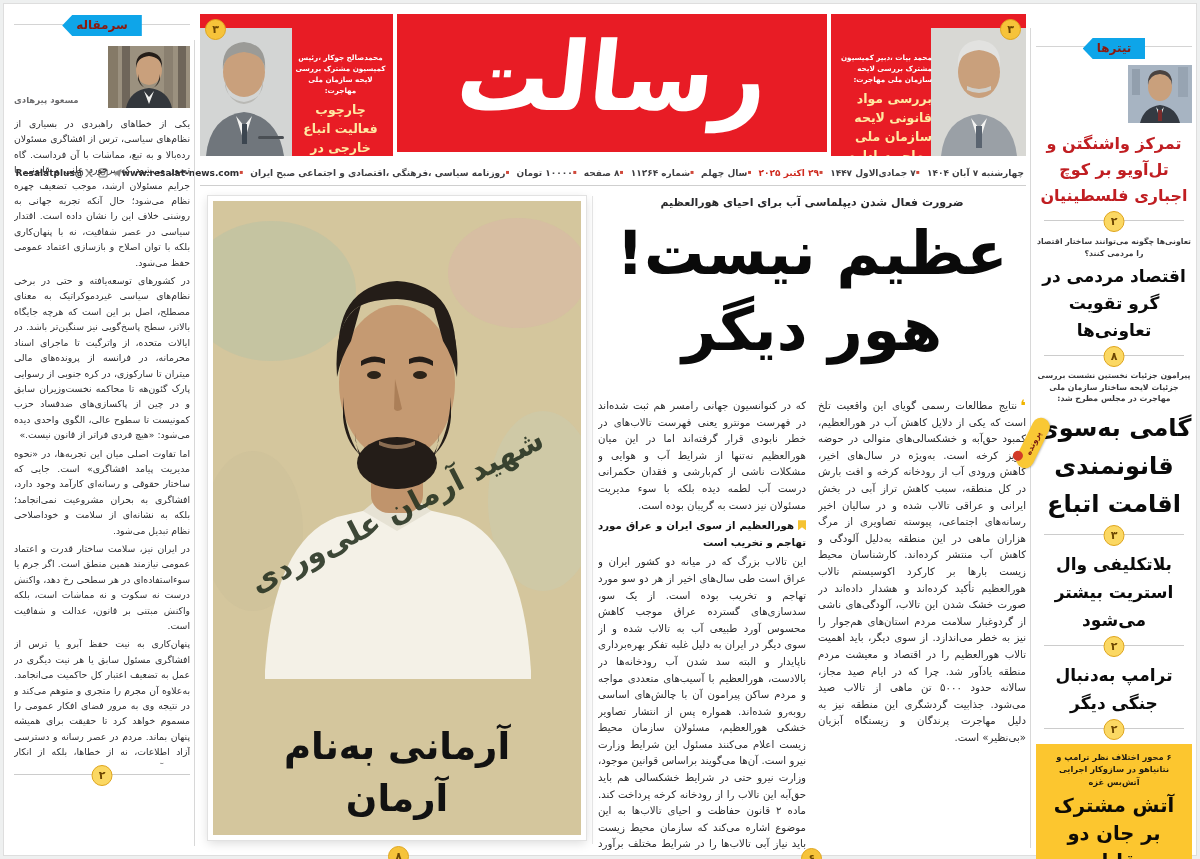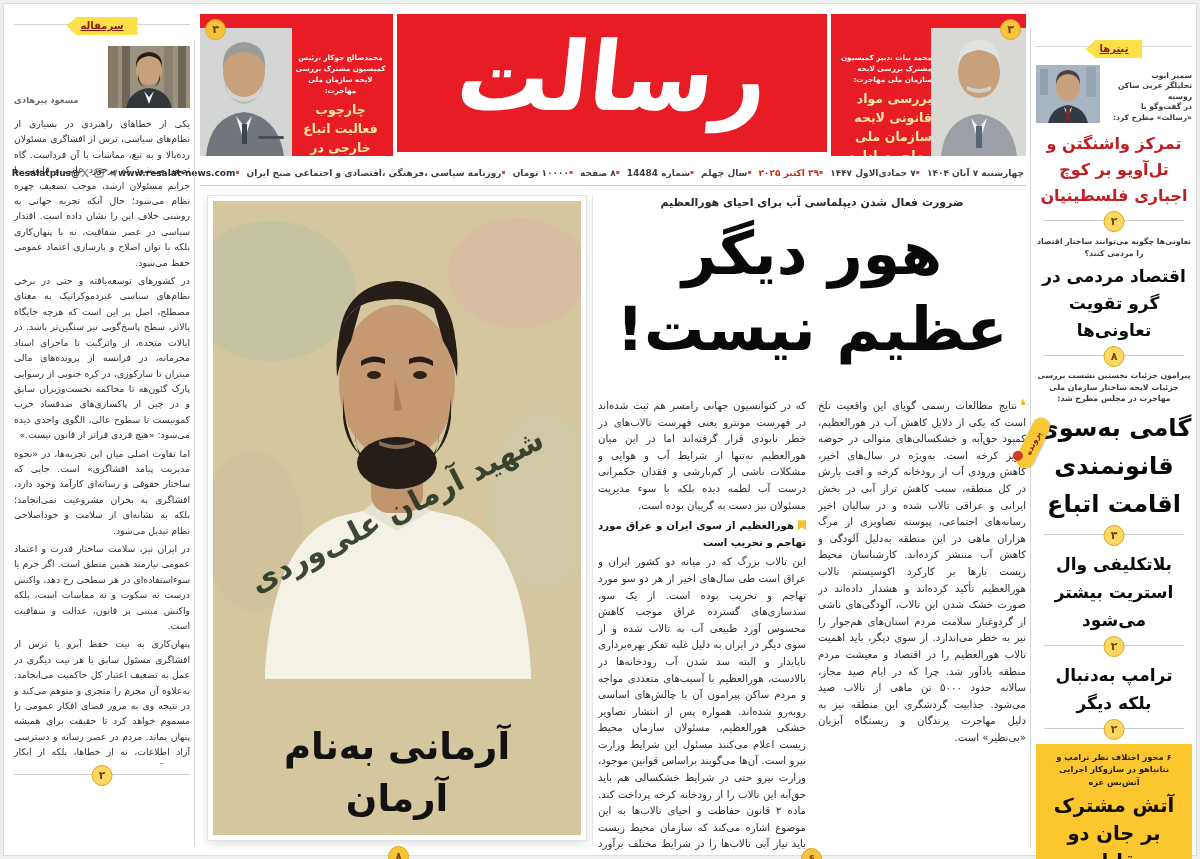--- a/index.html
+++ b/index.html
@@ -5,22 +5,22 @@
   html,body{margin:0;padding:0;background:#e9ebec;font-family:"DejaVu Sans",sans-serif;}
   .page{position:relative;width:1200px;height:859px;margin:0 auto;background:#eef0f0;overflow:hidden;direction:rtl;}
   .sheet{position:absolute;inset:3px;background:#ffffff;border:1px solid #dedede;}
   .vsep{position:absolute;width:1px;background:#d8d8d8;}
   
   .pbadge{width:19px;height:19px;border-radius:50%;background:#f6c33a;border:1px solid #dfa51d;
           color:#6d4703;font-size:11px;font-weight:bold;display:flex;align-items:center;justify-content:center;line-height:1;}
   .divider{position:relative;border-top:1px solid #cccccc;height:1px;}
   .divider .pbadge{position:absolute;left:50%;top:-10px;transform:translateX(-50%);background:#fbd863;}
   
-  .tab{background:#fde047;color:#8a1b10;font-weight:bold;font-size:10px;padding:3px 14px 4px;
-       display:inline-block;clip-path:polygon(0 50%,10px 0,100% 0,100% 100%,10px 100%);position:relative;z-index:2;text-decoration:underline;}
+  .tab{background:#0ea5e9;color:#8a1b10;font-weight:bold;font-size:12px;padding:3px 14px 4px;
+       display:inline-block;clip-path:polygon(0 50%,10px 0,100% 0,100% 100%,10px 100%);position:relative;z-index:2;}
   .tabline{position:absolute;left:0;right:0;height:1px;background:#d4d4d4;}
   
   .center{position:absolute;left:196px;top:10px;width:826px;height:841px;}
   .teaser{position:absolute;top:0;height:142px;background:#e81c25;overflow:hidden;}
   .teaser-jokar{left:0;width:193px;}
   .teaser-bayat{left:631px;width:195px;}
   .teaser svg{position:absolute;bottom:0;}
   .teaser .photo-l{left:0;}
   .teaser .photo-r{right:0;}
   .t-badge{position:absolute;top:5px;z-index:3;}
@@ -146,21 +146,21 @@
           <div class="t-kicker">محمد بیات ،دبیر کمیسیون مشترک بررسی لایحه سازمان ملی مهاجرت:</div>
           <div class="t-headline">بررسی مواد قانونی لایحه سازمان ملی مهاجرت ادامه دارد</div>
         </div>
       </div>
 
       <div class="dateline">
         <span class="seg">چهارشنبه ۷ آبان ۱۴۰۴</span>
         <span class="seg">۷ جمادی‌الاول ۱۴۴۷</span>
         <span class="seg red">۲۹ اکتبر ۲۰۲۵</span>
         <span class="seg">سال چهلم</span>
-        <span class="seg">شماره 14484</span>
+        <span class="seg">شماره ۱۱۲۶۴</span>
         <span class="seg">۸ صفحه</span>
         <span class="seg">۱۰۰۰۰ تومان</span>
         <span class="seg">روزنامه سیاسی ،فرهنگی ،اقتصادی و اجتماعی صبح ایران</span>
         <span class="seg site nosep">www.resalat-news.com</span>
         <span class="social">
           <svg width="10" height="10" viewBox="0 0 10 10" aria-hidden="true">
               <path d="M0.5 5 L9.5 1 L7.5 9 L4.8 6.5 L3.5 8.5 L3.2 5.8 Z" fill="#8a8a8a"></path>
             </svg>
           <svg width="10" height="10" viewBox="0 0 10 10" aria-hidden="true">
               <rect x="0.8" y="0.8" width="8.4" height="8.4" rx="2.4" fill="none" stroke="#8a8a8a" stroke-width="1.2"></rect>
@@ -204,22 +204,22 @@
             <div class="l1">آرمانی به‌نام</div>
             <div class="l2">آرمان</div>
           </div>
         </div>
       </div>
       <div class="pbadge poster-badge">۸</div>
 
       <div class="article">
         <div class="a-kicker">ضرورت فعال شدن دیپلماسی آب برای احیای هورالعظیم</div>
         <div class="a-headline">
+          <div class="hl">عظیم نیست!</div>
           <div class="hl">هور دیگر</div>
-          <div class="hl">عظیم نیست!</div>
         </div>
         <div class="a-cols">
           <div class="col col-first">
             <span class="ornament">❛</span><span>نتایج مطالعات رسمی گویای این واقعیت تلخ است که یکی از دلایل کاهش آب در هورالعظیم، کمبود حق‌آبه و خشکسالی‌های متوالی در حوضه آبریز کرخه است. به‌ویژه در سال‌های اخیر، کاهش ورودی آب از رودخانه کرخه و افت بارش در کل منطقه، سبب کاهش تراز آبی در بخش ایرانی و عراقی تالاب شده و در سالیان اخیر رسانه‌های اجتماعی، پیوسته تصاویری از مرگ هزاران ماهی در این منطقه به‌دلیل آلودگی و کاهش آب منتشر کرده‌اند. کارشناسان محیط زیست بارها بر کارکرد اکوسیستم تالاب هورالعظیم تأکید کرده‌اند و هشدار داده‌اند در صورت خشک شدن این تالاب، آلودگی‌های ناشی از گردوغبار سلامت مردم استان‌های هم‌جوار را نیز به خطر می‌اندازد. از سوی دیگر، باید اهمیت تالاب هورالعظیم را در اقتصاد و معیشت مردم منطقه یادآور شد. چرا که در ایام صید مجاز، سالانه حدود ۵۰۰۰ تن ماهی از تالاب صید می‌شود. جذابیت گردشگری این منطقه نیز به دلیل مهاجرت پرندگان و زیستگاه آبزیان «بی‌نظیر» است.</span>
           </div>
           <div class="col col-second">
             <p style="margin:0 0 4px;">که در کنوانسیون جهانی رامسر هم ثبت شده‌اند در فهرست مونترو یعنی فهرست تالاب‌های در خطر نابودی قرار گرفته‌اند اما در این میان هورالعظیم نه‌تنها از شرایط آب و هوایی و مشکلات ناشی از کم‌بارشی و فقدان حکمرانی درست آب لطمه دیده بلکه با سوء مدیریت مسئولان نیز دست به گریبان بوده است.</p>
             <p class="subhead"><span class="flagmark"></span><span>هورالعظیم از سوی ایران و عراق مورد تهاجم و تخریب است</span></p>
             <p style="margin:0;">این تالاب بزرگ که در میانه دو کشور ایران و عراق است طی سال‌های اخیر از هر دو سو مورد تهاجم و تخریب بوده است. از یک سو، سدسازی‌های گسترده عراق موجب کاهش محسوس آورد طبیعی آب به تالاب شده و از سوی دیگر در ایران به دلیل غلبه تفکر بهره‌برداری ناپایدار و البته سد شدن آب رودخانه‌ها در بالادست، هورالعظیم با آسیب‌های متعددی مواجه و مردم ساکن پیرامون آن با چالش‌های اساسی روبه‌رو شده‌اند. همواره پس از انتشار تصاویر خشکی هورالعظیم، مسئولان سازمان محیط زیست اعلام می‌کنند مسئول این شرایط وزارت نیرو است. آن‌ها می‌گویند براساس قوانین موجود، وزارت نیرو حتی در شرایط خشکسالی هم باید حق‌آبه این تالاب را از رودخانه کرخه پرداخت کند. ماده ۲ قانون حفاظت و احیای تالاب‌ها به این موضوع اشاره می‌کند که سازمان محیط زیست باید نیاز آبی تالاب‌ها را در شرایط مختلف برآورد کند و وزارت نیرو هم این حق‌آبه را پرداخت کند.</p>
           </div>
@@ -261,25 +261,20 @@
       </div>
     </aside>
 
     <aside class="headlines">
       <div class="hd-tabwrap">
         <div class="tabline"></div>
         <span class="tab">تیترها</span>
       </div>
 
       <div class="hd-item1">
-        <div class="hd-cap">
-          <div>سمیر ایوب</div>
-          <div>تحلیلگر عربی ساکن روسیه</div>
-          <div>در گفت‌وگو با «رسالت» مطرح کرد:</div>
-        </div>
         <svg width="64" height="58" viewBox="0 0 64 58" aria-hidden="true">
           <rect width="64" height="58" fill="#a7b4c2"></rect>
           <rect x="4" y="4" width="8" height="26" fill="#8d9aa8" opacity="0.8"></rect>
             <rect x="50" y="2" width="10" height="30" fill="#93a0ae" opacity="0.8"></rect>
           <ellipse cx="32" cy="22" rx="12" ry="14" fill="#c9a07c"></ellipse>
           <path d="M20 20 Q19 6 32 5 Q45 6 44 20 Q43 10 32 9 Q21 10 20 20 Z" fill="#4a4340"></path>
           <path d="M12 58 Q16 42 32 40 Q48 42 52 58 Z" fill="#343a42"></path>
           <path d="M28 42 L32 47 L36 42 L32 54 Z" fill="#f2f2f0"></path>
           <rect x="30" y="45" width="4" height="11" fill="#7a2c2c"></rect>
         </svg>
@@ -302,21 +297,21 @@
       </div>
       <div class="divider hd-divider">
         <div class="pbadge">۳</div>
       </div>
 
       <div class="hd-black-sm" style="margin-top:14px;">بلاتکلیفی وال استریت بیشتر می‌شود</div>
       <div class="divider hd-divider">
         <div class="pbadge">۲</div>
       </div>
 
-      <div class="hd-black-sm" style="margin-top:14px;">ترامپ به‌دنبال بلکه دیگر</div>
+      <div class="hd-black-sm" style="margin-top:14px;">ترامپ به‌دنبال جنگی دیگر</div>
       <div class="divider hd-divider">
         <div class="pbadge">۲</div>
       </div>
 
       <div class="feature">
         <div class="fb-kicker">۶ محور اختلاف نظر ترامپ و نتانیاهو در سازوکار اجرایی آتش‌بس غزه</div>
         <div class="fb-headline">آتش مشترک بر جان دو قاتل</div>
         <svg class="fb-photo" width="140" height="118" viewBox="0 0 140 118" aria-hidden="true">
           <rect width="140" height="118" fill="#3a332c"></rect>
           <rect width="140" height="40" fill="#4a4138" opacity="0.7"></rect>

